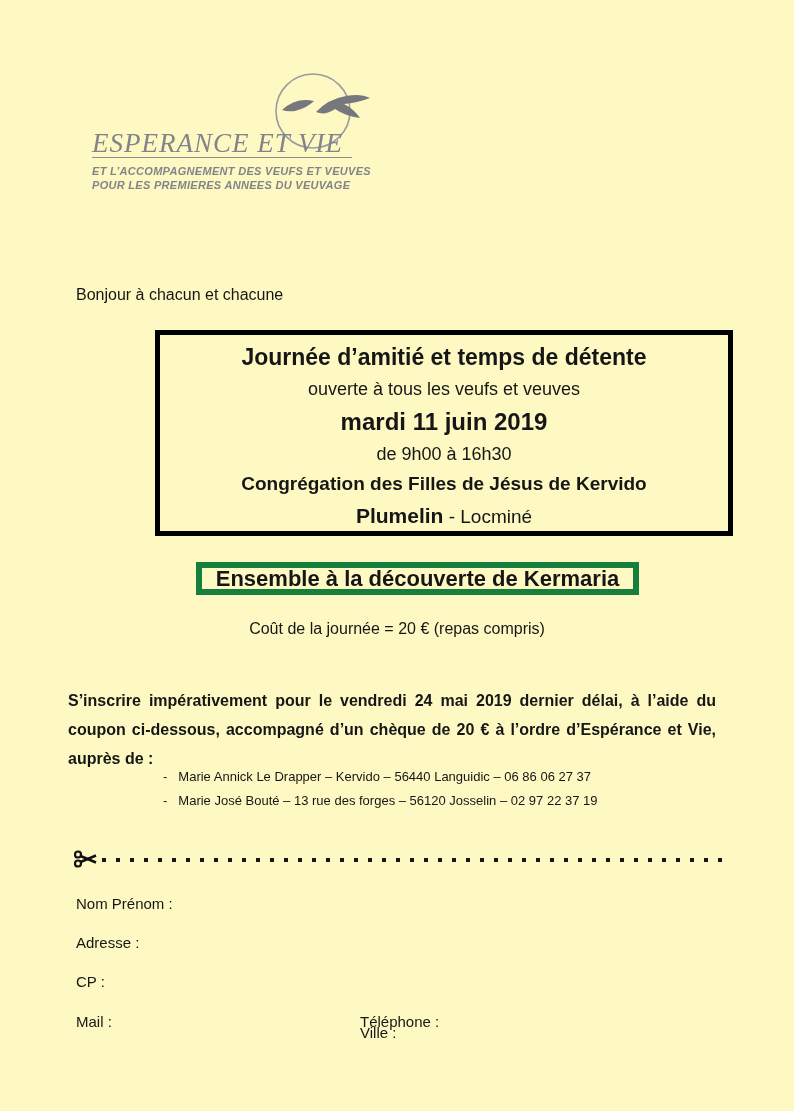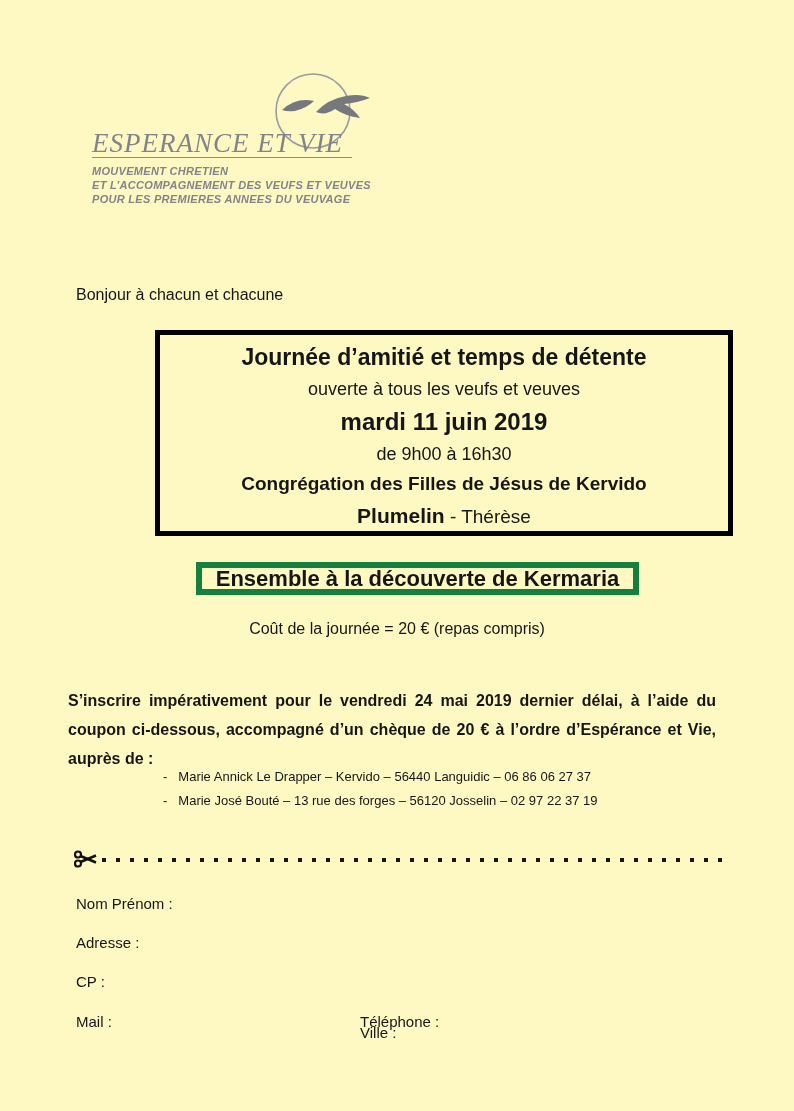--- a/index.html
+++ b/index.html
@@ -81,34 +81,33 @@
   <svg class="logo-art" viewBox="0 0 112 92" xmlns="http://www.w3.org/2000/svg">
     <circle cx="47" cy="45" r="37" fill="none" stroke="#9a9ba1" stroke-width="1.6"></circle>
     <path d="M16,44 Q30,31 48,35 Q41,42 29,45 Q21,46 16,44 Z" fill="#77787e"></path>
     <path d="M50,46 Q62,33 80,30 Q94,27 104,32 Q91,37 78,38 Q88,43 94,52 Q79,50 69,43 Q59,50 50,46 Z" fill="#77787e"></path>
   </svg>
 
   <div class="logo-title">ESPERANCE ET VIE</div>
   <div class="logo-rule"></div>
 
   <div class="logo-tagline">
-    <div>MOUVEMENT CHRETIEN</div>
     <div>ET L’ACCOMPAGNEMENT DES VEUFS ET VEUVES</div>
     <div>POUR LES PREMIERES ANNEES DU VEUVAGE</div>
   </div>
 
   <div class="greeting">Bonjour à chacun et chacune</div>
 
   <div class="event-box">
     <div class="ev-title">Journée d’amitié et temps de détente</div>
     <div class="ev-sub">ouverte à tous les veufs et veuves</div>
     <div class="ev-date">mardi 11 juin 2019</div>
     <div class="ev-time">de 9h00 à 16h30</div>
     <div class="ev-place">Congrégation des Filles de Jésus de Kervido</div>
-    <div class="ev-city"><span class="city-b">Plumelin</span><span> - Thérèse</span></div>
+    <div class="ev-city"><span class="city-b">Plumelin</span><span> - Locminé</span></div>
   </div>
 
   <div class="banner-box">
     <span>Ensemble à la découverte de Kermaria</span>
   </div>
 
   <div class="cost-line">Coût de la journée = 20 € (repas compris)</div>
 
   <div class="reg-intro">S’inscrire impérativement pour le vendredi 24 mai 2019 dernier délai, à l’aide du coupon ci-dessous, accompagné d’un chèque de 20 € à l’ordre d’Espérance et Vie, auprès de :</div>
 

